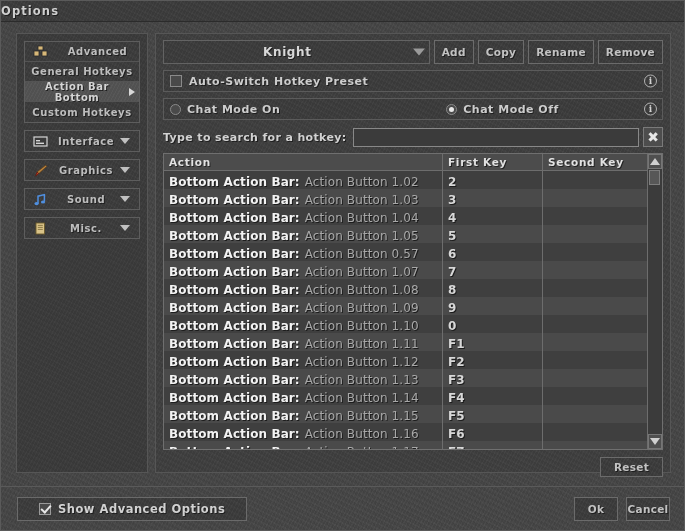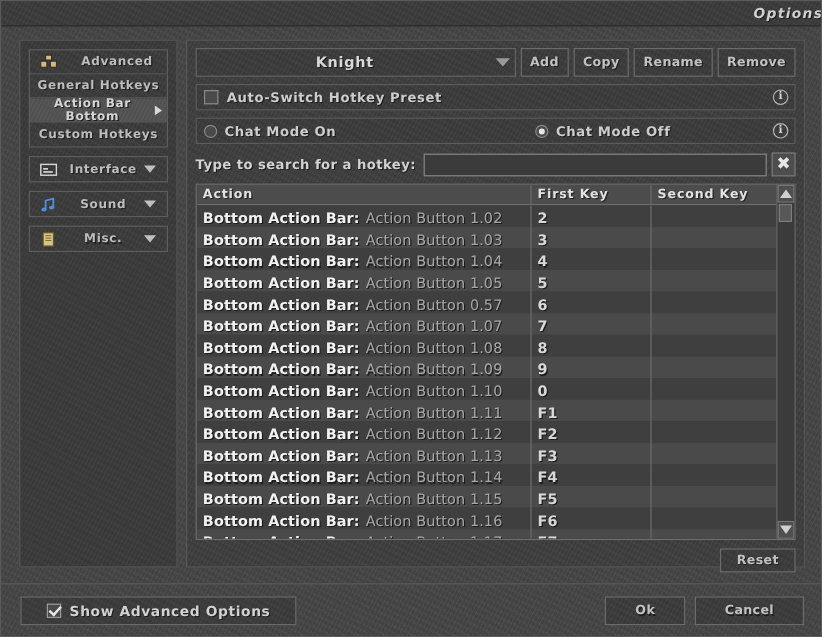--- a/index.html
+++ b/index.html
@@ -34,21 +34,21 @@
     border: 1px solid #5a5a5a;
     overflow: hidden;
   }
 
   
   #titlebar {
     position: absolute;
     left: 0; top: 0;
     width: 685px; height: 21px;
     border-bottom: 1px solid #2b2b2b;
-    display: flex; align-items: center; justify-content: flex-end; font-style: italic;
+    display: flex; align-items: center; justify-content: flex-start;
   }
   #titlebar .title {
     font-size: 11.5px;
     font-weight: bold;
     color: #cfcfcf;
     letter-spacing: 1.1px;
     text-shadow: 1px 1px 0 #1d1d1d;
   }
 
   
@@ -400,21 +400,21 @@
   }
   #adv-label {
     font-size: 11.5px; font-weight: bold; color: #d2d2d2;
     letter-spacing: 0.5px;
     text-shadow: 1px 1px 0 #1e1e1e;
   }
   #footer-btns { margin-left: auto; display: flex; gap: 8px; }
   .fbtn {
     border: 1px solid #6b6b6b;
     min-width: 44px;
-    padding: 5px 24px;
+    padding: 5px 0;
     display: flex; align-items: center; justify-content: center;
     font-size: 10.5px; font-weight: bold; color: #c2c2c2;
     text-shadow: 1px 1px 0 #1e1e1e;
     cursor: pointer;
     letter-spacing: 0.3px;
   }
 </style>
 </head>
 <body>
 
@@ -452,20 +452,32 @@
         <div class="nav-group stone-dark">
           <div class="nav-row">
             <span class="nav-ico">
               <svg width="15" height="13" viewBox="0 0 15 13">
                 <rect x="1" y="2" width="13" height="9" fill="#3a3a3a" stroke="#d6d6d6" stroke-width="1.2"></rect>
                 <rect x="3" y="5" width="4" height="1.4" fill="#d6d6d6"></rect>
                 <rect x="3" y="7.6" width="8" height="1.4" fill="#d6d6d6"></rect>
               </svg>
             </span>
             <span class="lbl">Interface</span>
+            <span class="chev"></span>
+          </div>
+        </div>
+        <div class="nav-group stone-dark">
+          <div class="nav-row">
+            <span class="nav-ico">
+              <svg width="15" height="13" viewBox="0 0 15 13">
+                <path d="M12.6 1.2 L13.8 2.4 L5.8 9.6 L4 8 Z" fill="#b9823d" stroke="#5a3c18" stroke-width="0.7"></path>
+                <path d="M4 8 L5.8 9.6 L2.6 12 Z" fill="#c43b22" stroke="#5a1a10" stroke-width="0.7"></path>
+              </svg>
+            </span>
+            <span class="lbl">Graphics</span>
             <span class="chev"></span>
           </div>
         </div>
         <div class="nav-group stone-dark">
           <div class="nav-row">
             <span class="nav-ico">
               <svg width="15" height="13" viewBox="0 0 15 13">
                 <path d="M5 10.4 V3.2 L11.4 1.6 V8.8" fill="none" stroke="#4f8fe0" stroke-width="1.5"></path>
                 <ellipse cx="3.6" cy="10.6" rx="2.1" ry="1.6" fill="#4f8fe0"></ellipse>
                 <ellipse cx="10" cy="9" rx="2.1" ry="1.6" fill="#4f8fe0"></ellipse>

